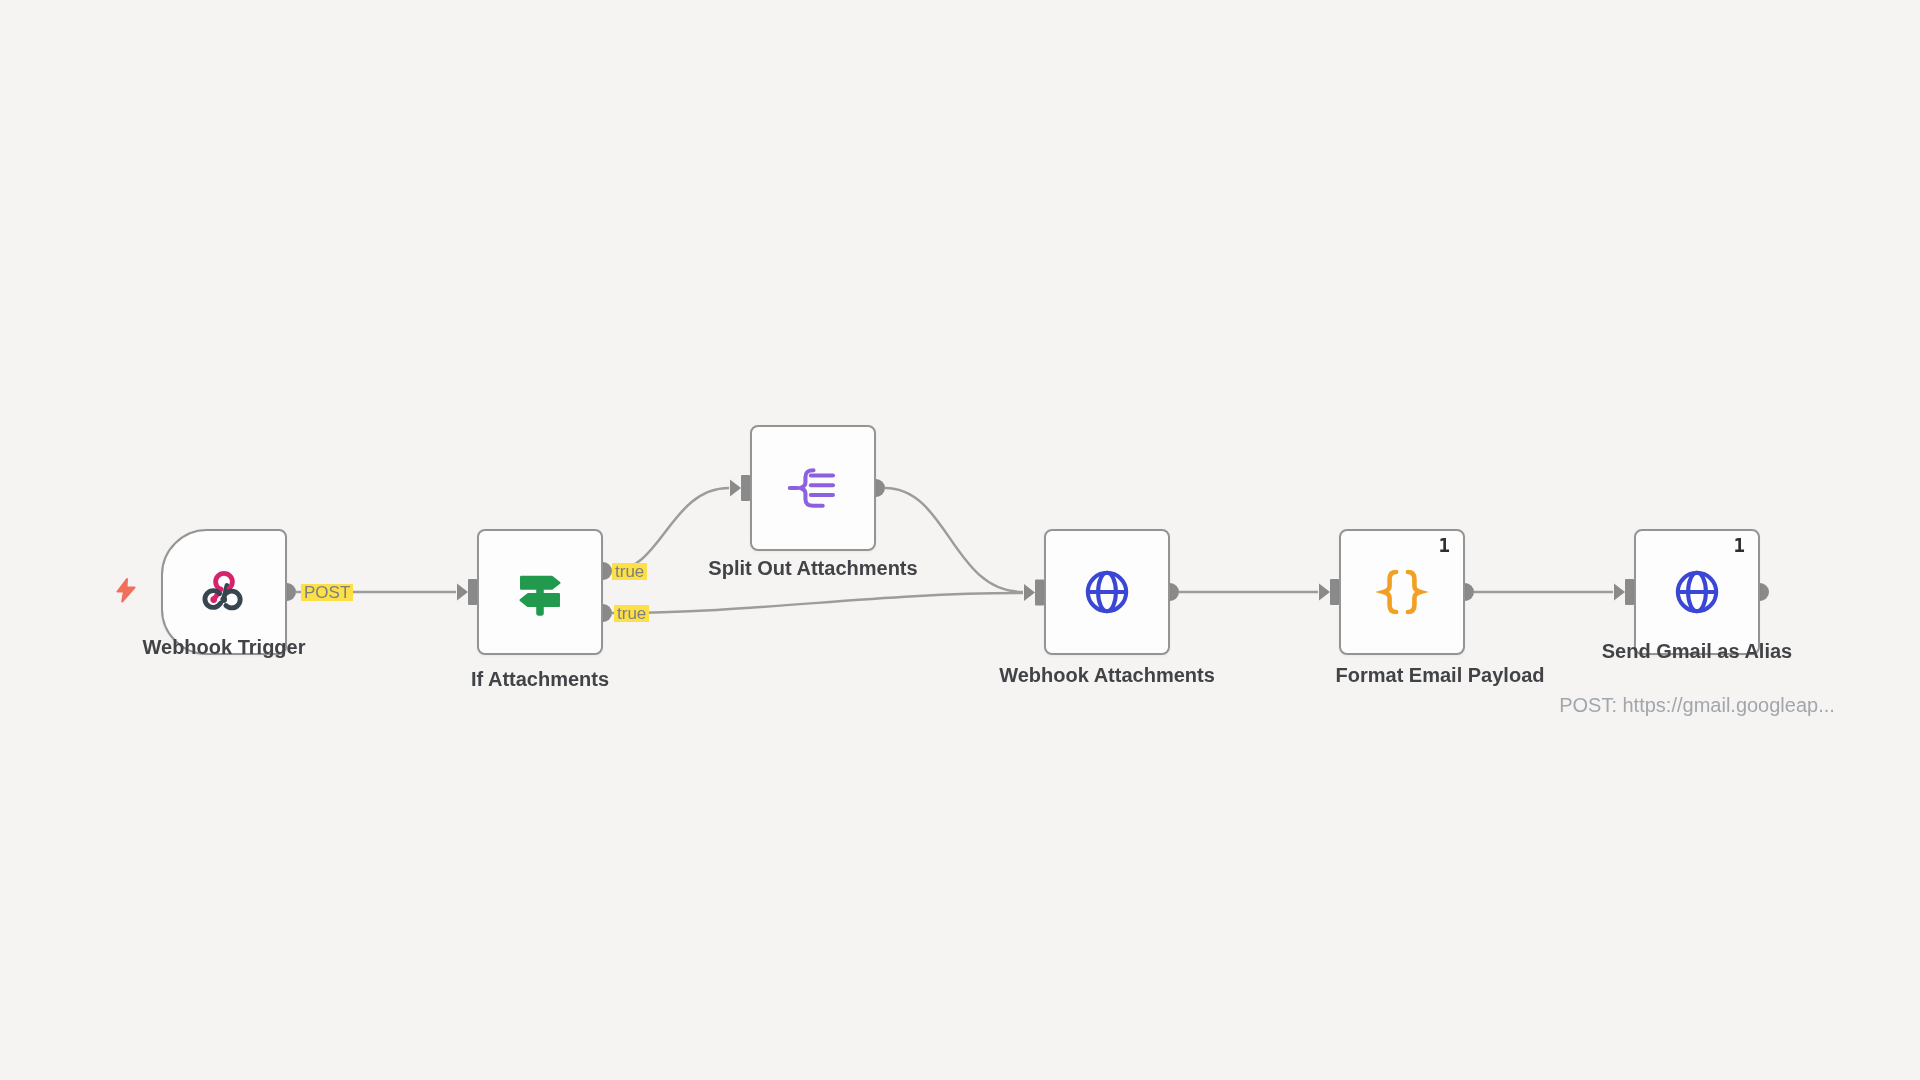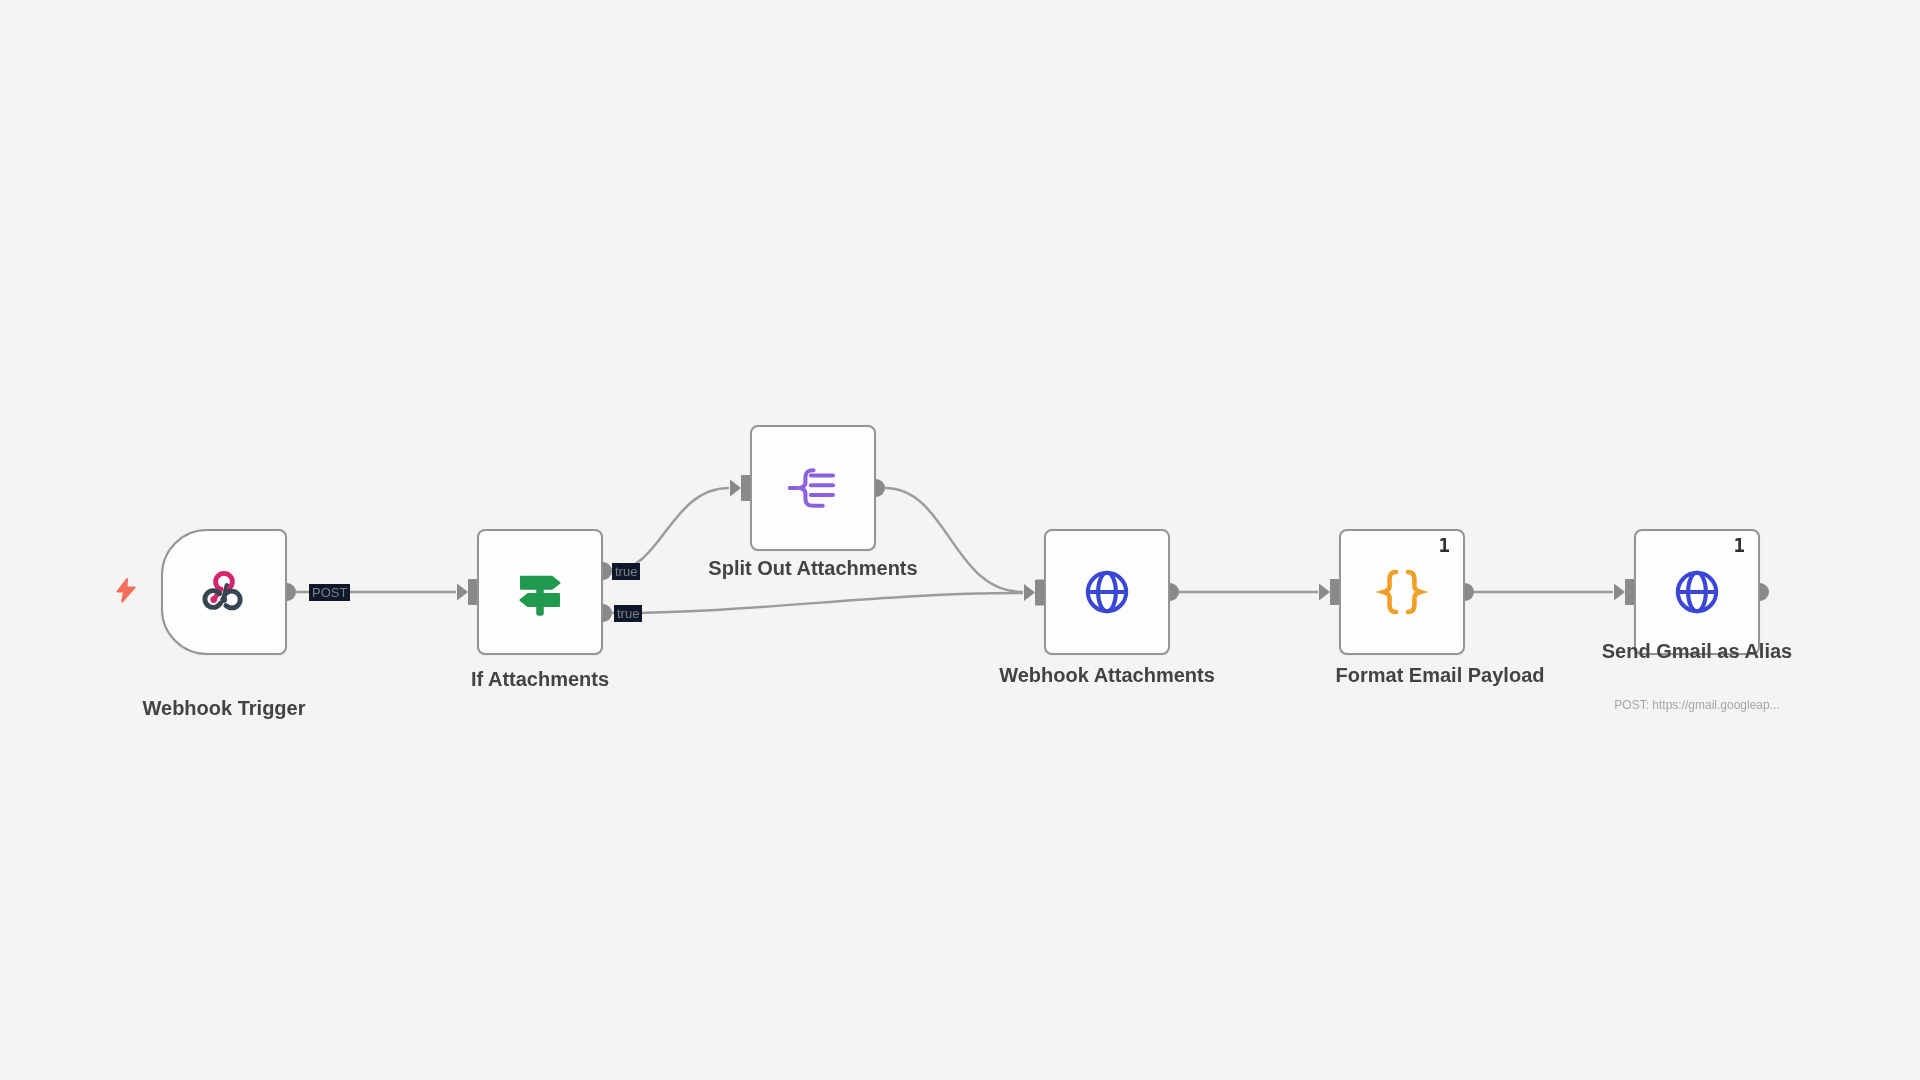--- a/index.html
+++ b/index.html
@@ -14,31 +14,31 @@
     box-shadow:0 1px 3px rgba(0,0,0,0.05);
   }
   .node.trigger { border-radius:46px 8px 8px 46px; }
   .node-label {
     position:absolute; transform:translateX(-50%);
     font-size:20px; font-weight:600; color:#414347;
     white-space:nowrap; line-height:23px;text-align:center;
   }
   .node-subtitle {
     position:absolute; transform:translateX(-50%);
-    font-size:12px; font-weight:400; color:#a2a6ad;
+    font-size:20px; font-weight:400; color:#a2a6ad;
     white-space:nowrap; line-height:18px;
   }
   .items-badge {
     position:absolute; top:5px; right:13px;
     font-family:"DejaVu Sans Mono", monospace;
     font-size:19px; font-weight:bold; color:#2f2f2f; line-height:19px;
   }
   .wire-label {
-    position:absolute; font-size:13px; line-height:15px; color:#7d7f82;
-    background:#0f172a; padding:1px 3px; white-space:nowrap;
+    position:absolute; font-size:17px; line-height:15px; color:#7d7f82;
+    background:#fde047; padding:1px 3px; white-space:nowrap;
   }
 </style>
 </head>
 <body>
 
 <div class="canvas">
 
   <svg class="wires" width="1920" height="1080" viewBox="0 0 1920 1080">
     <g fill="none" stroke="#9c9c9c" stroke-width="2.5">
       <path d="M296,592 L456,592"></path>
@@ -148,25 +148,25 @@
     <span class="items-badge">1</span>
     <svg width="54" height="54" viewBox="0 0 100 100">
       <g fill="none" stroke="#3a46d6" stroke-width="7.5" stroke-linecap="round">
         <circle cx="50" cy="50" r="35.5"></circle>
         <ellipse cx="50" cy="50" rx="16.5" ry="35.5"></ellipse>
         <path d="M14.5,50 L85.5,50"></path>
       </g>
     </svg>
   </div>
 
-  <div class="node-label" style="left:224px;top:697px">Webhook Trigger</div>
+  <div class="node-label" style="left:224px;top:636px">Webhook Trigger</div>
   <div class="node-label" style="left:540px;top:668px">If Attachments</div>
   <div class="node-label" style="left:813px;top:557px">Split Out Attachments</div>
   <div class="node-label" style="left:1107px;top:664px">Webhook Attachments</div>
   <div class="node-label" style="left:1440px;top:664px">Format Email Payload</div>
   <div class="node-label" style="left:1697px;top:640px">Send Gmail as Alias</div>
   <div class="node-subtitle" style="left:1697px;top:696px">POST: https://gmail.googleap...</div>
 
-  <div class="wire-label" style="left:309px;top:584px">POST</div>
+  <div class="wire-label" style="left:301px;top:584px">POST</div>
   <div class="wire-label" style="left:612px;top:563px">true</div>
   <div class="wire-label" style="left:614px;top:605px">true</div>
 
 </div>
 
 </body></html>

